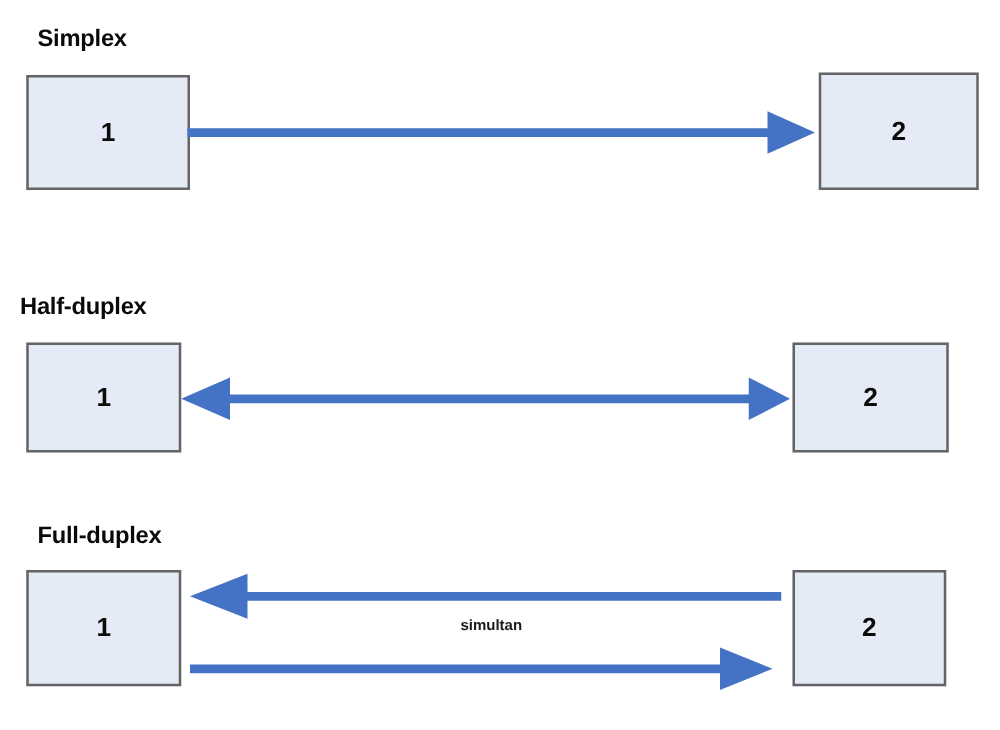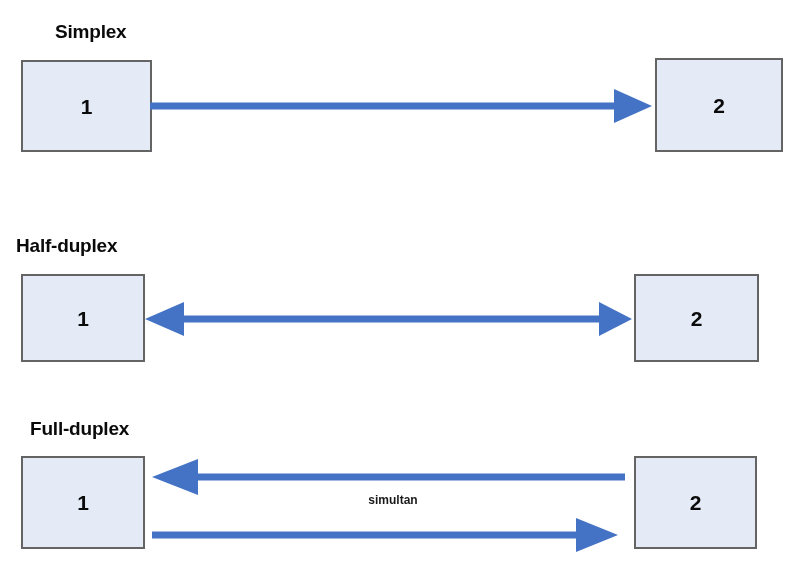--- a/index.html
+++ b/index.html
@@ -71,21 +71,21 @@
     text-align: center;
   }
 </style>
 </head>
 <body>
 
 <div id="canvas">
 
   <div class="row">
 
-    <div class="row-heading" style="left:30px; top:22px;margin-left:25px;">Simplex</div>
+    <div class="row-heading" style="left:30px; top:22px;">Simplex</div>
 
     <div class="node-box" style="left:21px; top:60px; width:131px; height:92px;">
       <span class="node-label">1</span>
     </div>
 
     <div class="node-box" style="left:655px; top:58px; width:128px; height:94px;">
       <span class="node-label">2</span>
     </div>
 
     <svg class="arrow-svg" style="left:0px; top:86px; width:800px; height:40px;" viewBox="0 0 800 40">

